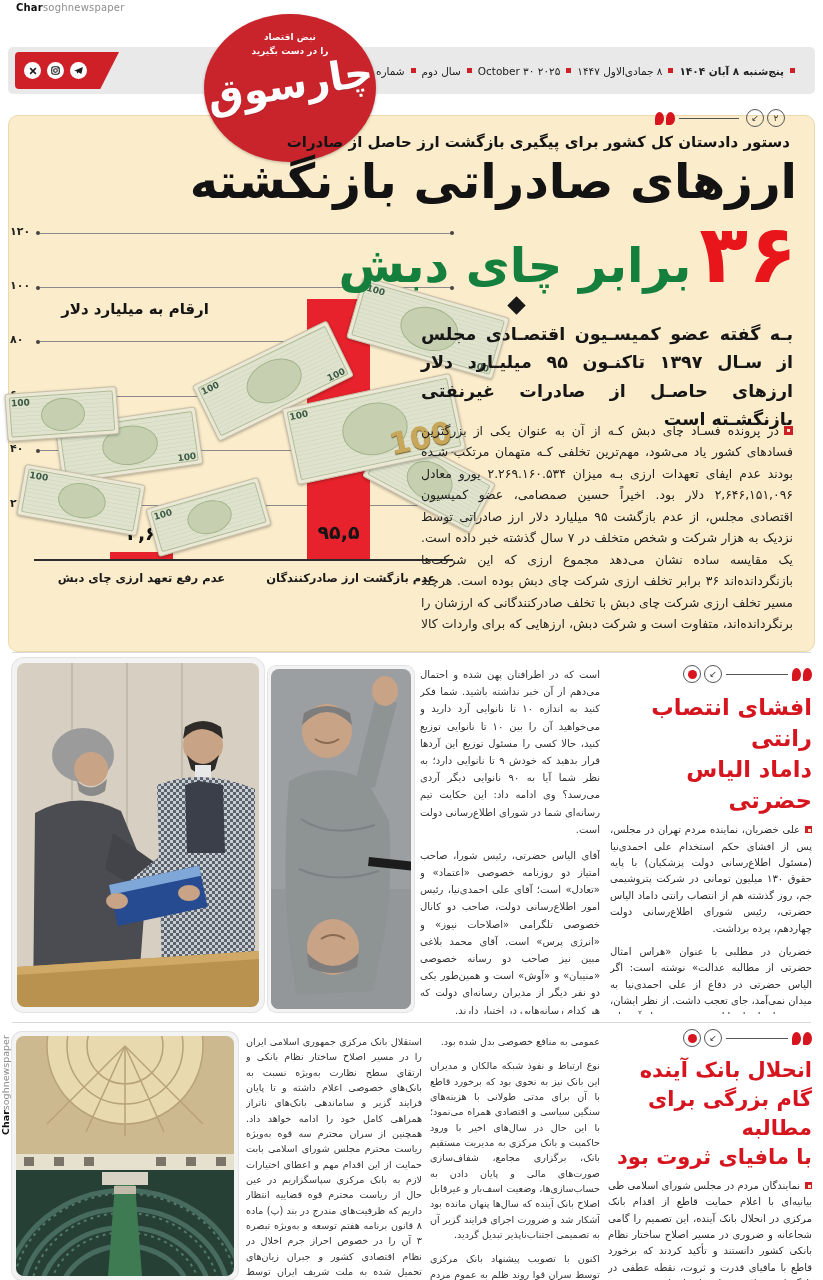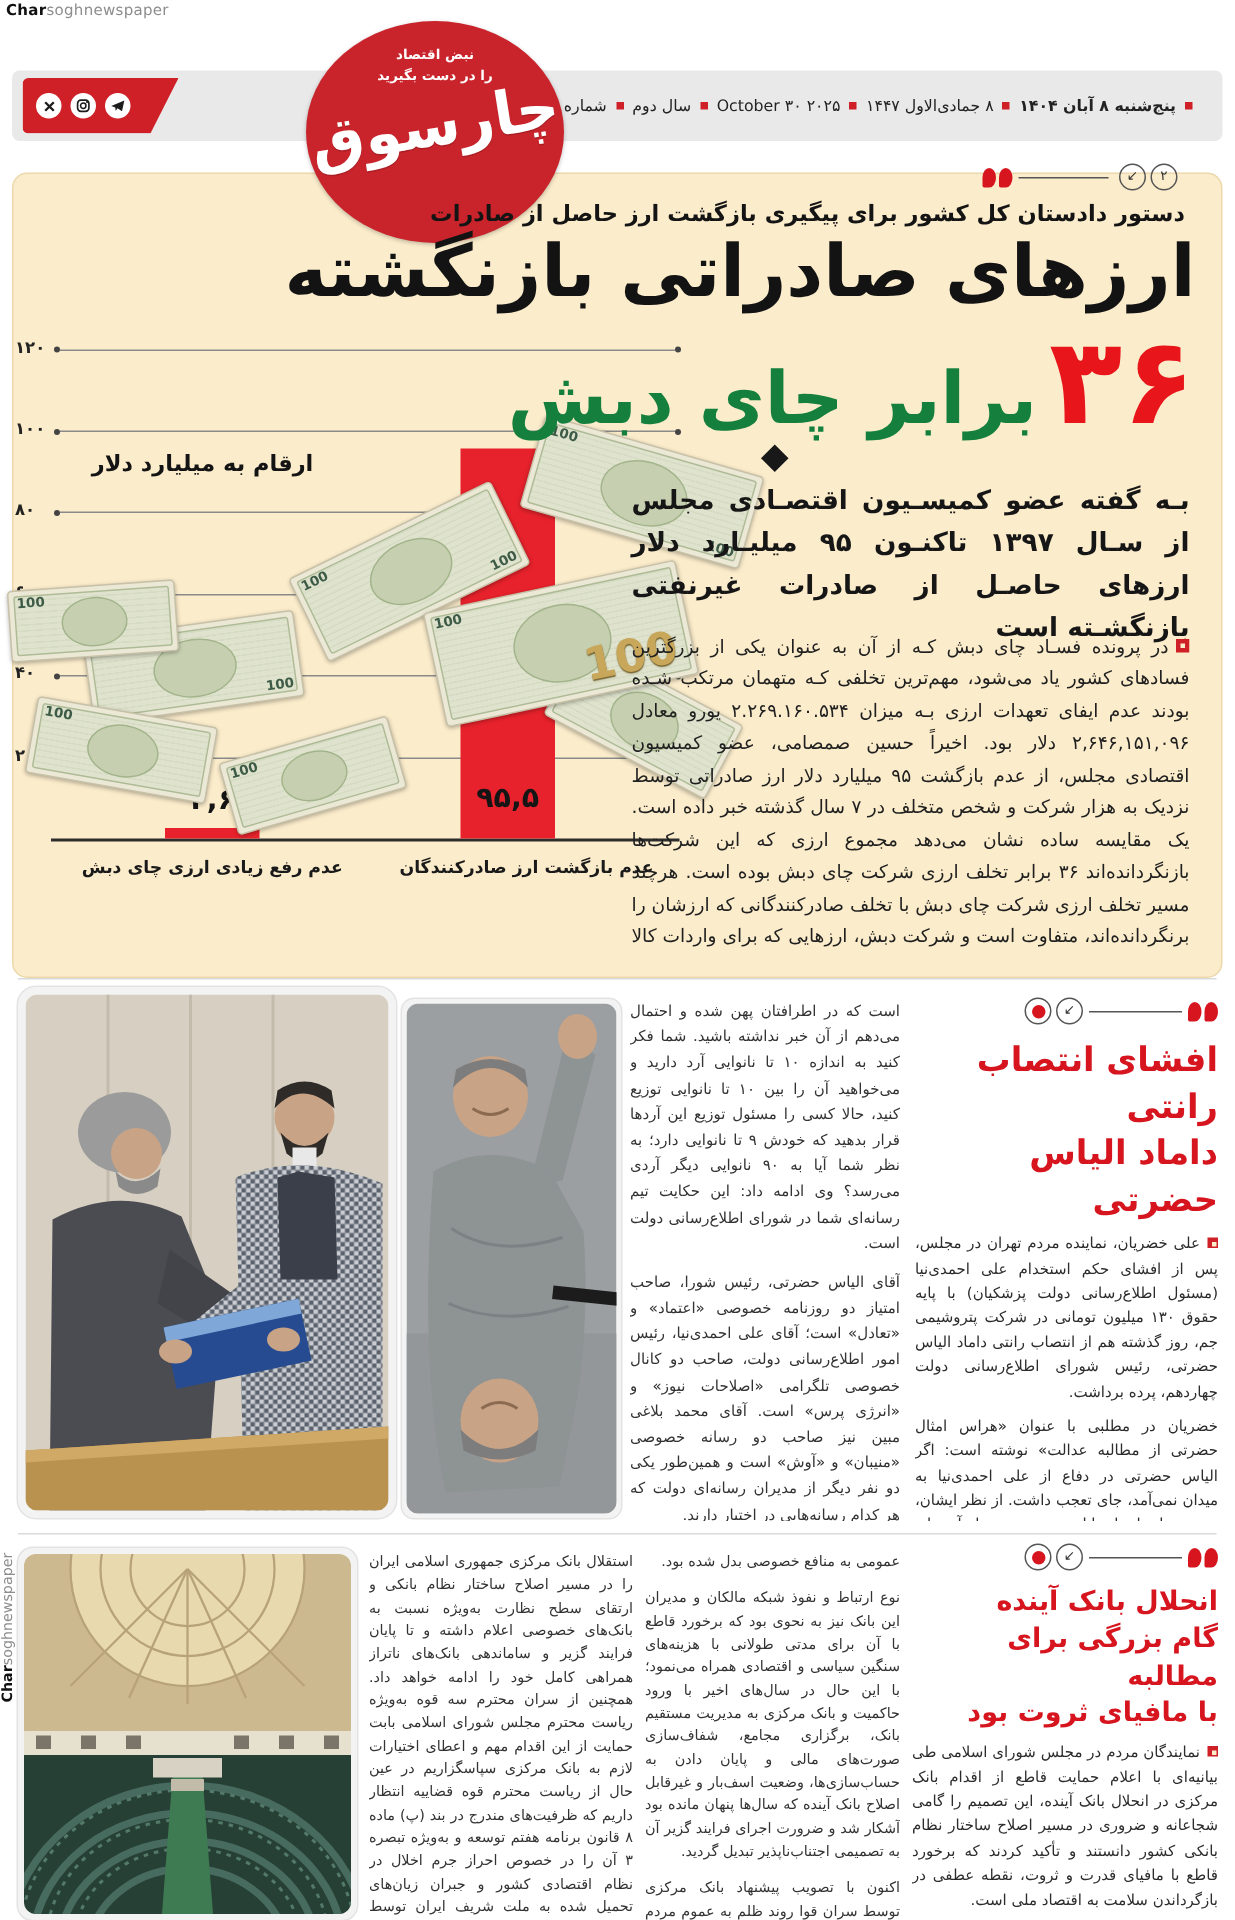--- a/index.html
+++ b/index.html
@@ -1,19 +1,19 @@
 <!DOCTYPE html>
 <html lang="fa"><head>
 <meta charset="utf-8">
 <style>
   html,body{margin:0;padding:0;background:#fff;}
   .page{position:relative;width:823px;height:1280px;background:#ffffff;overflow:hidden;
         font-family:"DejaVu Sans",sans-serif;direction:ltr;}
   
-  .handle-top{position:absolute;left:4px;top:2px;font-size:10px;color:#8d8d8d;letter-spacing:.2px;text-align:right;}
+  .handle-top{position:absolute;left:16px;top:2px;font-size:10px;color:#8d8d8d;letter-spacing:.2px;text-align:right;}
   .handle-top b{color:#101010;}
   .graybar{position:absolute;left:8px;right:8px;top:47px;height:47px;background:#e9e9e9;border-radius:5px;}
   .social{position:absolute;left:7px;top:5px;bottom:5px;width:104px;background:#cf2027;
           clip-path:polygon(0 0,100% 0,82% 100%,0 100%);border-radius:4px 0 0 4px;
           display:flex;align-items:center;gap:6px;padding-left:9px;box-sizing:border-box;}
   .sic{width:17px;height:17px;border-radius:50%;background:#fff;display:flex;align-items:center;justify-content:center;}
   .sic svg{display:block}
   .dateline{position:absolute;right:14px;top:0;bottom:0;display:flex;align-items:center;direction:rtl;
             font-size:10.5px;color:#222;}
   .dateline .sq{width:5px;height:5px;background:#cf2027;margin:0 6px;display:inline-block;flex:none;}
@@ -167,21 +167,21 @@
       <div class="ytick" style="top: 162.8px;">۶۰</div>
       <div class="gl" style="top: 225.2px;"></div>
       <div class="ytick" style="top: 217.2px;">۴۰</div>
       <div class="gl" style="top: 279.6px;"></div>
       <div class="ytick" style="top: 271.6px;">۲۰</div>
       <div class="bar" style="left: 287px; width: 63px; top: 74.24px; height: 259.76px; background: rgb(232, 34, 44);"></div>
       <div class="vlab" style="left: 268.5px; top: 296px;">۹۵,۵</div>
       <div class="clab" style="left: 226px; top: 346px;">عدم بازگشت ارز صادرکنندگان</div>
       <div class="bar" style="left: 90px; width: 63px; top: 326.928px; height: 7.072px; background: rgb(232, 34, 44);"></div>
       <div class="vlab" style="left: 71.5px; top: 296.928px;">۲,۶</div>
-      <div class="clab" style="left: 16.5px; top: 346px;">عدم رفع زیادی ارزی چای دبش</div>
+      <div class="clab" style="left: 16.5px; top: 346px;">عدم رفع تعهد ارزی چای دبش</div>
     </div>
 
   <div>
     <div class="bill" style="left:352px;top:296px;width:150px;height:62px;transform:rotate(16deg);">
         <div class="in"></div>
         <div class="oval"></div>
         <span class="c100 tl">100</span>
         <span class="c100 br">100</span>
       </div>
     <div class="bill" style="left:198px;top:350px;width:148px;height:60px;transform:rotate(-26deg);">
@@ -376,21 +376,21 @@
       <span class="q">
           <i></i>
           <i></i>
         </span>
       <span class="bl"></span>
       <span class="circ">↙</span>
       <span class="circ dot">
           <i></i>
         </span>
     </div>
-    <div class="a-title" style="font-size:18px;">
+    <div class="a-title" style="font-size:21px;">
       <div>انحلال بانک آینده</div>
       <div>گام بزرگی برای مطالبه</div>
       <div>با مافیای ثروت بود</div>
     </div>
     <div class="a-body">
       <p><span class="pmark" style="width:7px;height:7px;"></span><span>نمایندگان مردم در مجلس شورای اسلامی طی بیانیه‌ای با اعلام حمایت قاطع از اقدام بانک مرکزی در انحلال بانک آینده، این تصمیم را گامی شجاعانه و ضروری در مسیر اصلاح ساختار نظام بانکی کشور دانستند و تأکید کردند که برخورد قاطع با مافیای قدرت و ثروت، نقطه عطفی در بازگرداندن سلامت به اقتصاد ملی است.</span></p>
 
     </div>
   </div>
 

